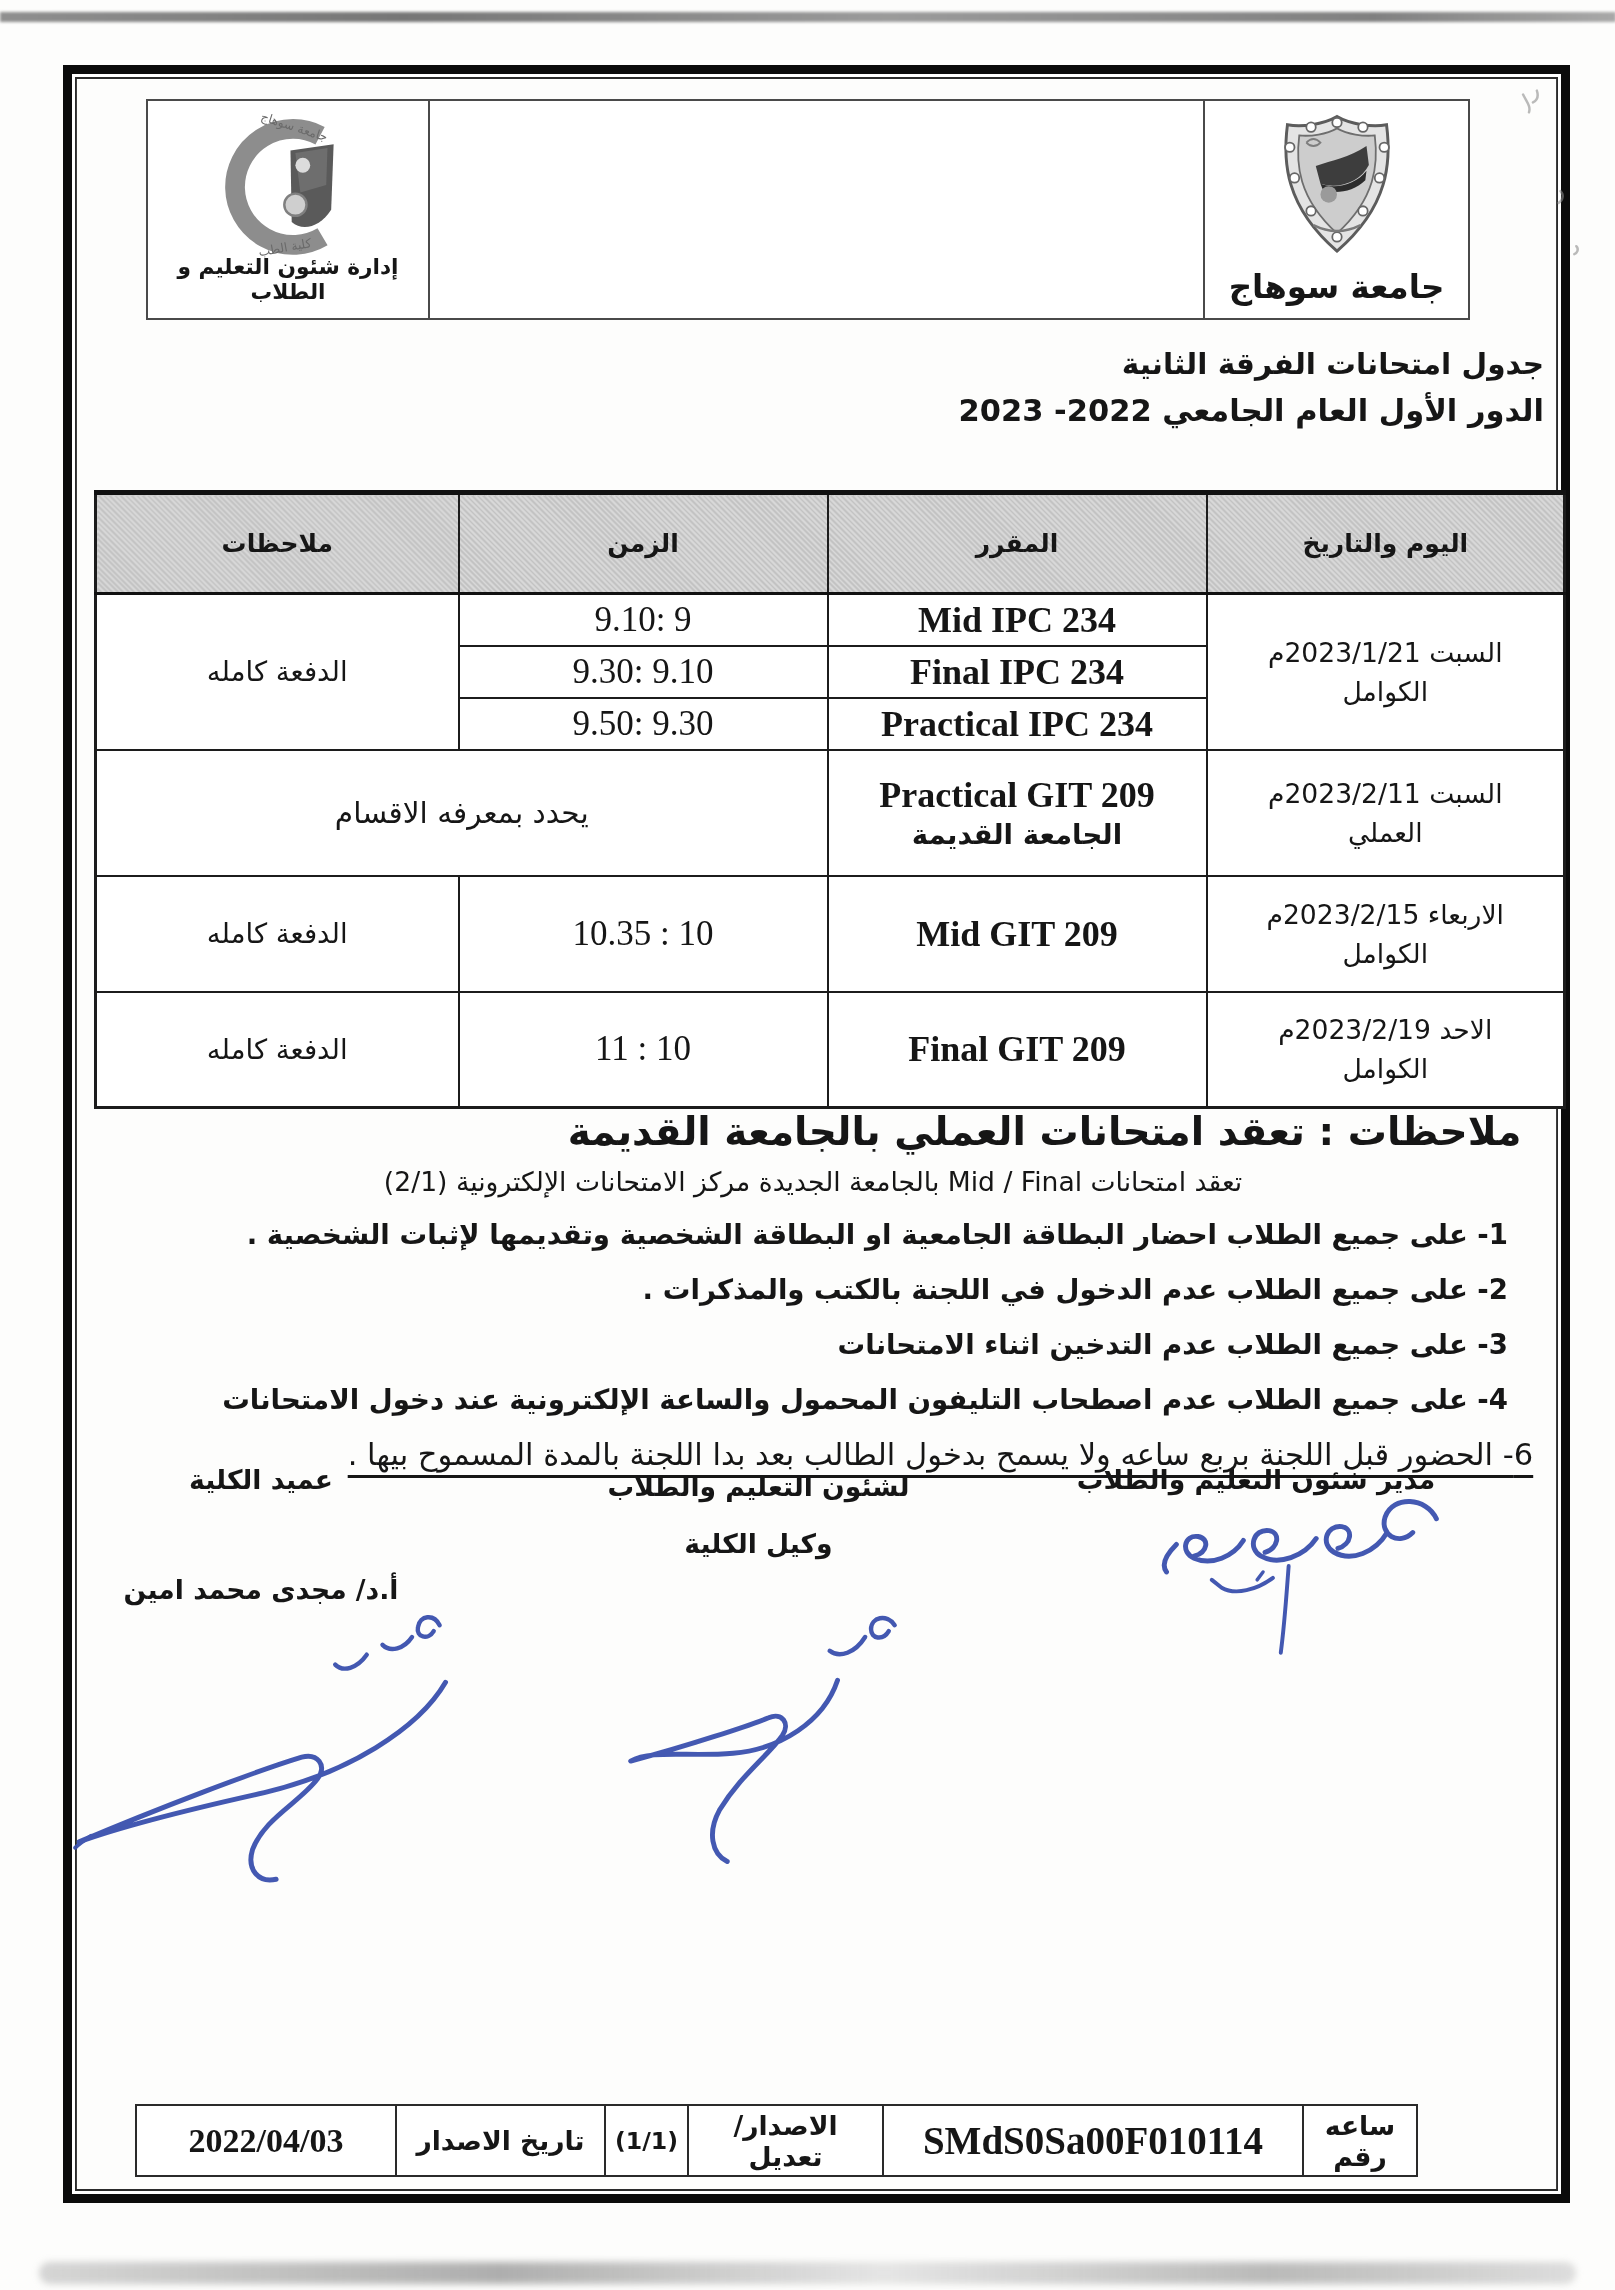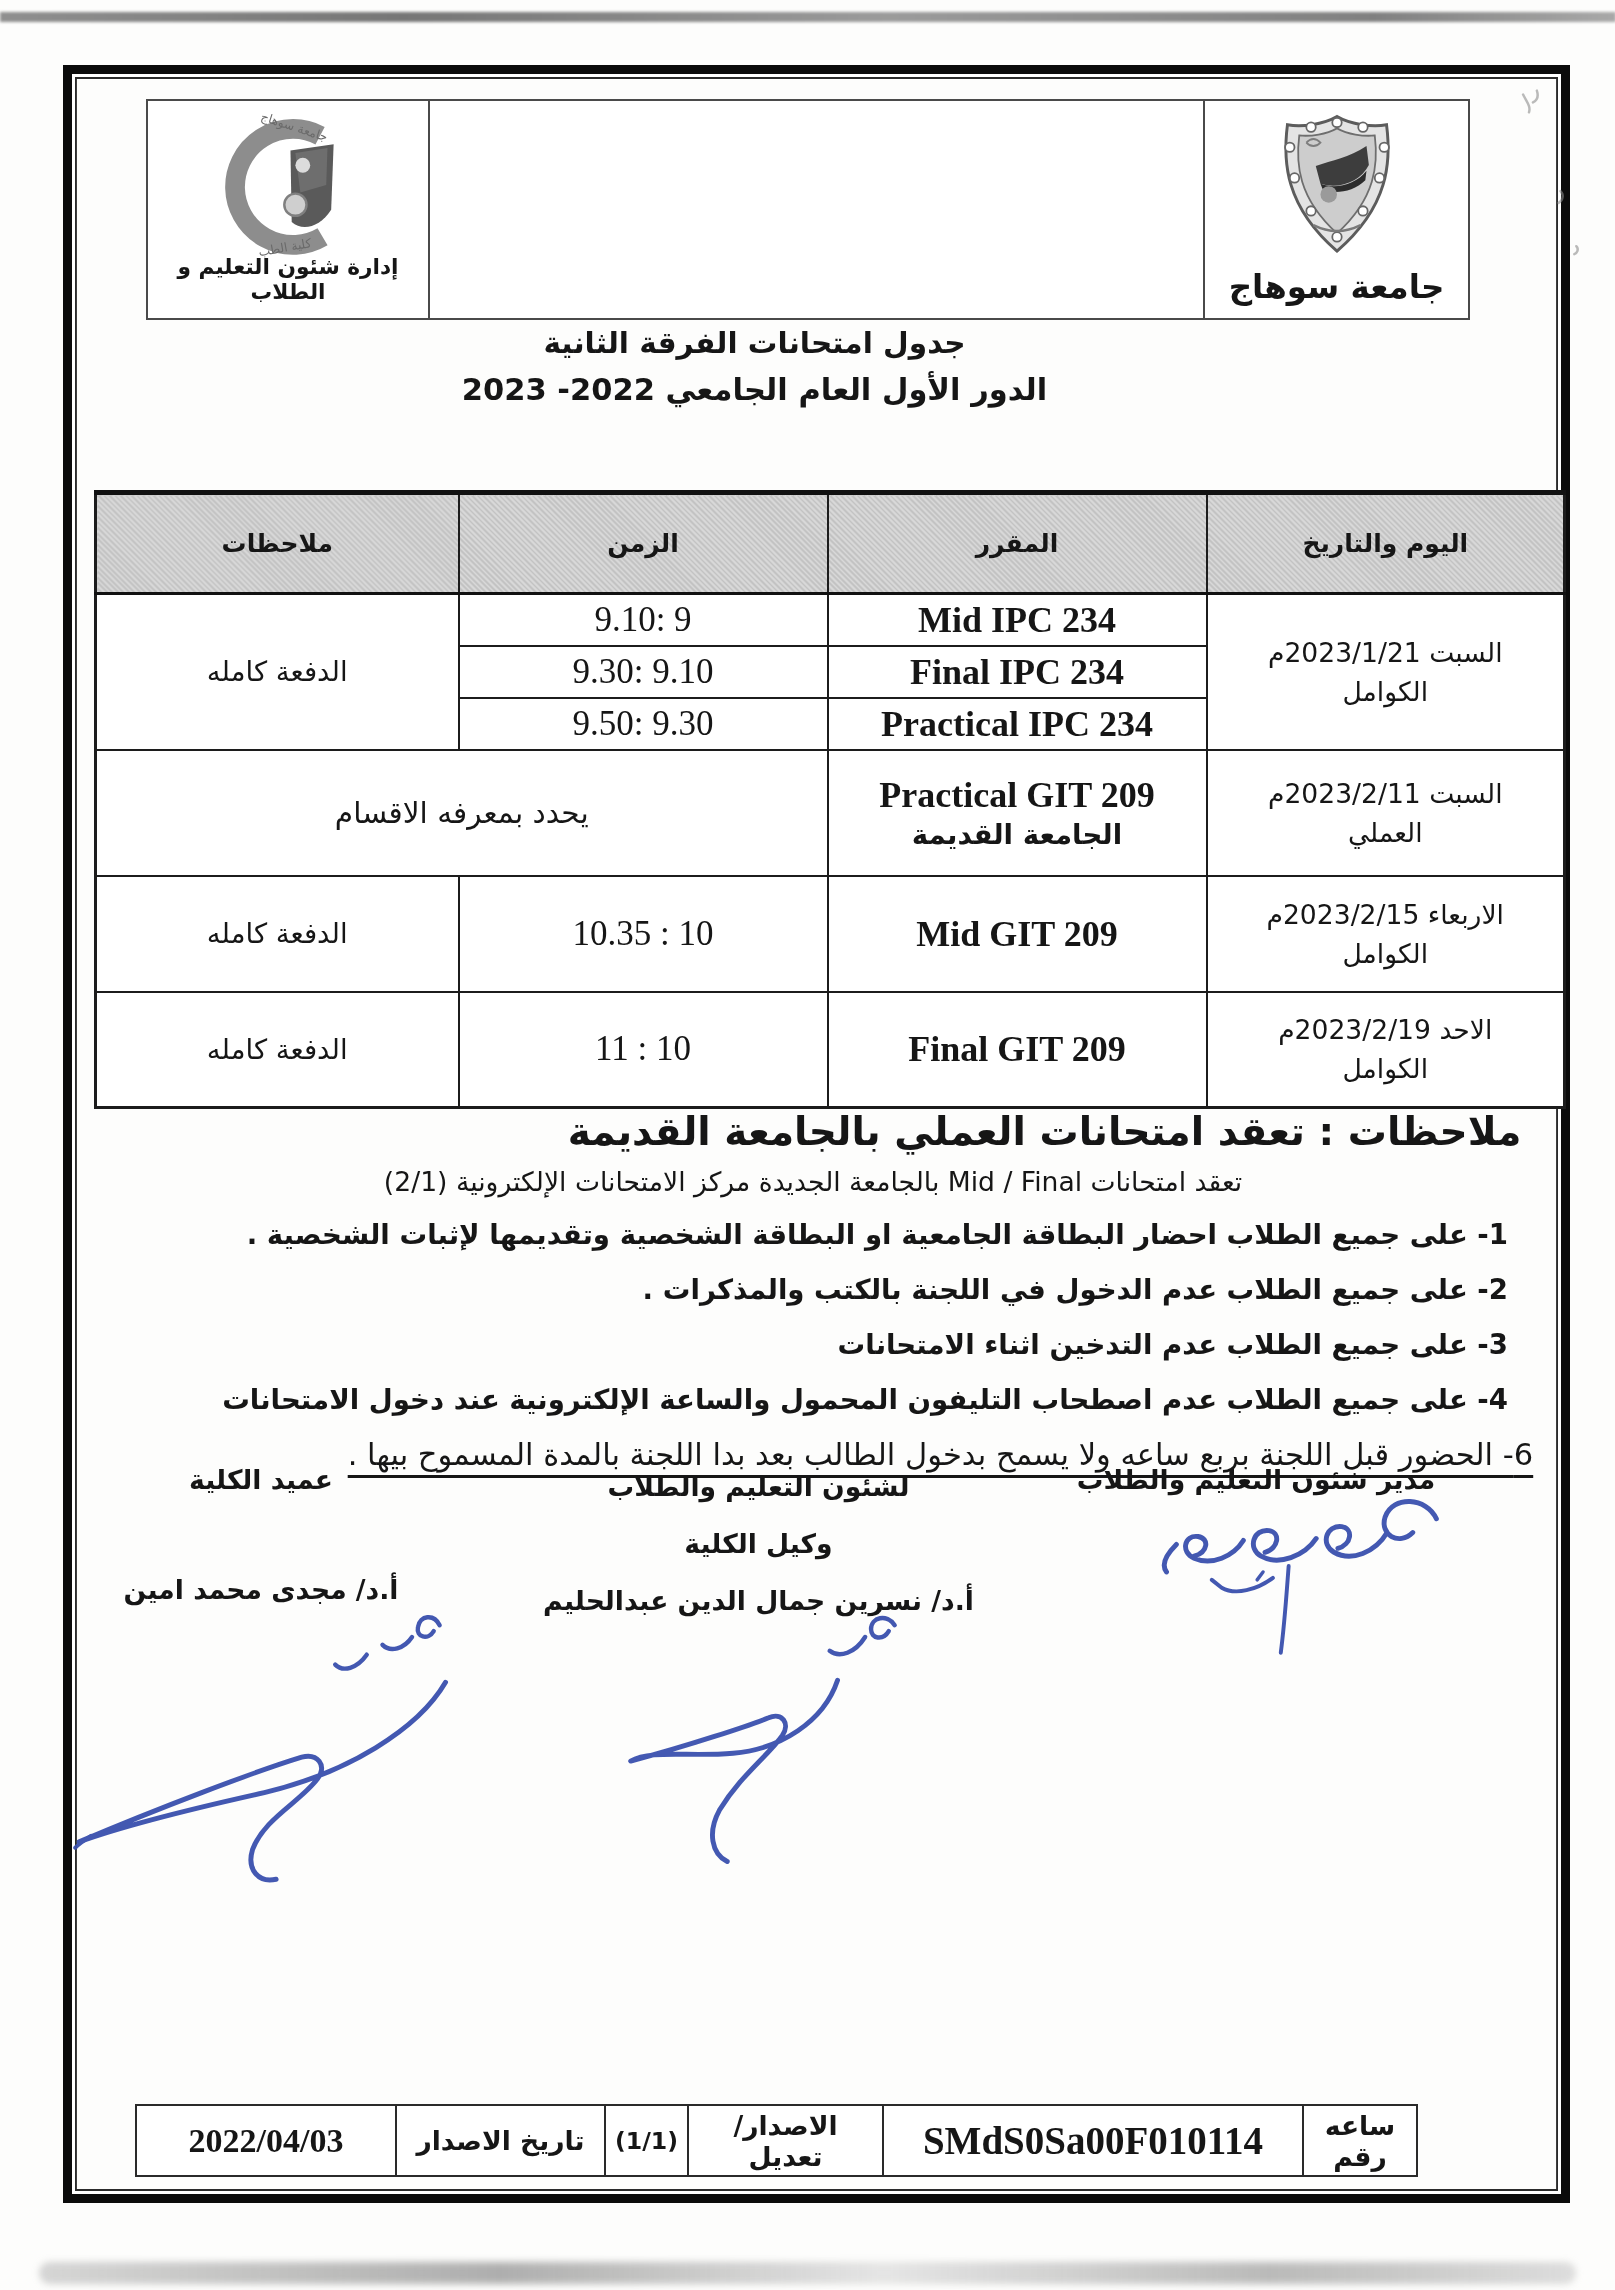--- a/index.html
+++ b/index.html
@@ -21,22 +21,22 @@
   .header-box{position:absolute;left:146px;top:99px;width:1320px;height:217px;
     border:2px solid #4a4a4a;display:flex;flex-direction:row;background:#fff;}
   .hcell{position:relative;height:100%;}
   .hcell.left{width:280px;border-right:2px solid #4a4a4a;text-align:center;}
   .hcell.mid{flex:1;}
   .hcell.right{width:263px;border-left:2px solid #4a4a4a;text-align:center;}
   .dept-label{position:absolute;left:0;right:0;bottom:13.8px;font-size:21.7px;font-weight:700;}
   .univ-label{position:absolute;left:0;right:0;bottom:11.8px;font-size:32.5px;font-weight:700;}
   .logo-svg{margin-top:9.9px;}
   
-  .titles{position:absolute;left:63px;top:326px;width:1509px;text-align:center;
-    transform:translateX(-63px);direction:rtl;}
+  .titles{position:absolute;left:63px;top:347px;width:1509px;
+    transform:translateX(-63px);direction:rtl;padding-left:35px;}
   .title-l1{font-size:29.6px;font-weight:600;letter-spacing:0px;}
   .title-l2{font-size:30.5px;font-weight:600;margin-top:11.8px;}
   
   table.exam{position:absolute;left:94px;top:490px;width:1472px;border-collapse:collapse;
     table-layout:fixed;direction:rtl;background:#fff;}
   table.exam,td,th{border:2px solid #1c1c1c;}
   table.exam{border-width:3px;}
   th{height:95px;font-size:25px;font-weight:600;
     background:repeating-linear-gradient(45deg,#d8d8d8 0px,#d8d8d8 2px,#c3c3c3 2px,#c3c3c3 3.9px);
     border-top:5.9px solid #111;border-bottom:3px solid #111;}
@@ -193,21 +193,20 @@
   <div class="notes-item">2- على جميع الطلاب عدم الدخول في اللجنة بالكتب والمذكرات .</div>
   <div class="notes-item">3- على جميع الطلاب عدم التدخين اثناء الامتحانات</div>
   <div class="notes-item">4- على جميع الطلاب عدم اصطحاب التليفون المحمول والساعة الإلكترونية عند دخول الامتحانات</div>
   <div class="notes-item-big">6- الحضور قبل اللجنة بربع ساعه ولا يسمح بدخول الطالب بعد بدا اللجنة بالمدة المسموح بيها .</div>
 </div>
 
 <div class="sig-title sig-director">مدير شئون التعليم والطلاب</div>
 <div class="sig-title sig-vice">
   <span class="l">لشئون التعليم والطلاب</span>
   <span class="l">وكيل الكلية</span>
-  <span class="l sig-vice-name">أ.د/ نسرين جمال الدين عبدالحليم</span>
 </div>
 <div class="sig-title sig-dean-title">عميد الكلية</div>
 <div class="sig-title sig-dean-name">أ.د/ مجدى محمد امين</div>
 
 <svg class="ink" viewBox="0 0 1640 2325">
 
   <g stroke="#3a50ae" stroke-width="5" fill="none" stroke-linecap="round" stroke-linejoin="round" opacity="0.95">
     <path d="M1458,1542 C1448,1520 1414,1518 1406,1540 C1400,1558 1420,1570 1434,1556 M1408,1556 C1396,1576 1372,1586 1354,1576 C1340,1568 1346,1548 1362,1550 C1374,1552 1372,1568 1358,1572 M1336,1562 C1324,1580 1298,1590 1280,1580 C1266,1572 1272,1552 1288,1554 C1300,1556 1298,1572 1284,1576 M1262,1564 C1252,1580 1230,1590 1212,1582 C1198,1576 1202,1558 1216,1560 C1228,1562 1226,1576 1212,1580 M1194,1568 C1184,1578 1178,1588 1184,1596"></path>
     <path d="M1292,1602 C1276,1614 1254,1620 1240,1612 L1230,1604" stroke-width="4"></path>
     <path d="M1308,1590 C1306,1616 1304,1648 1300,1678" stroke-width="4"></path>

